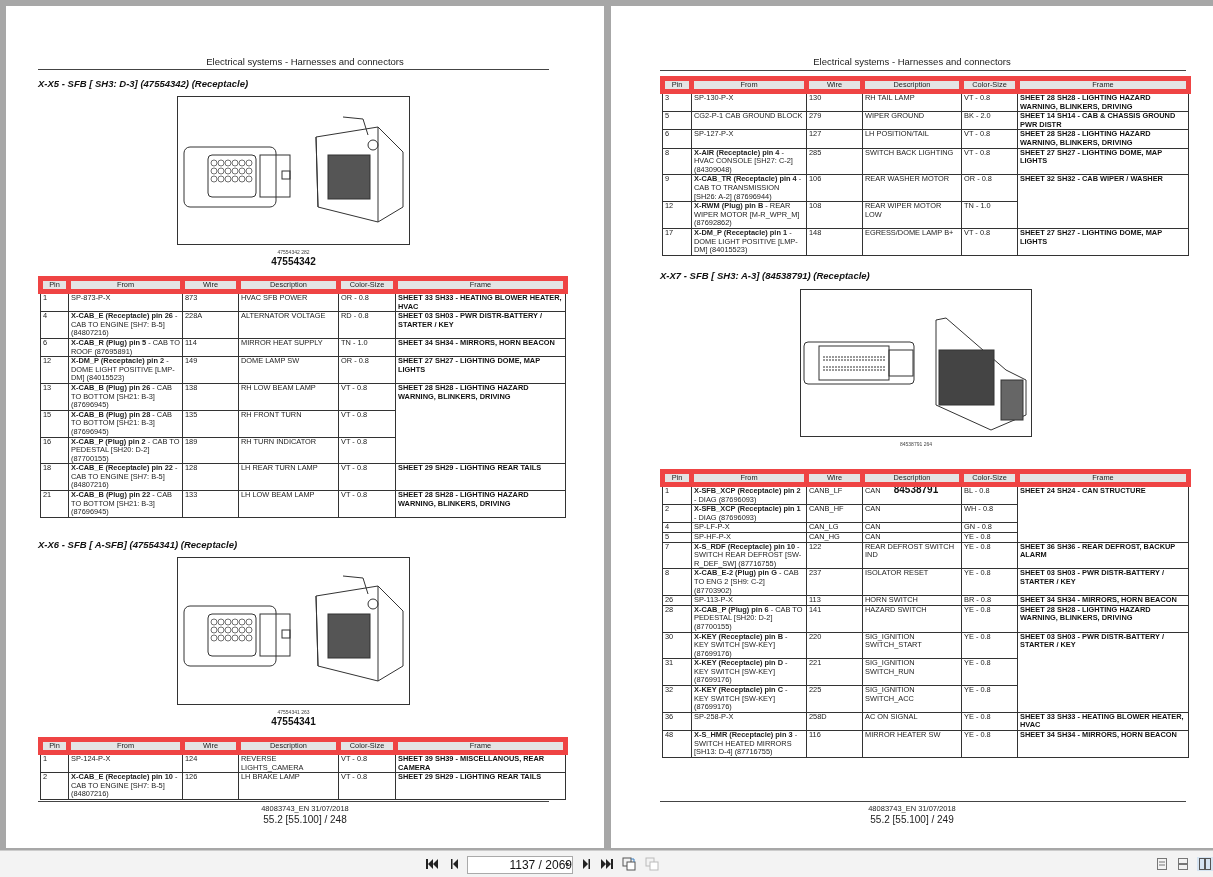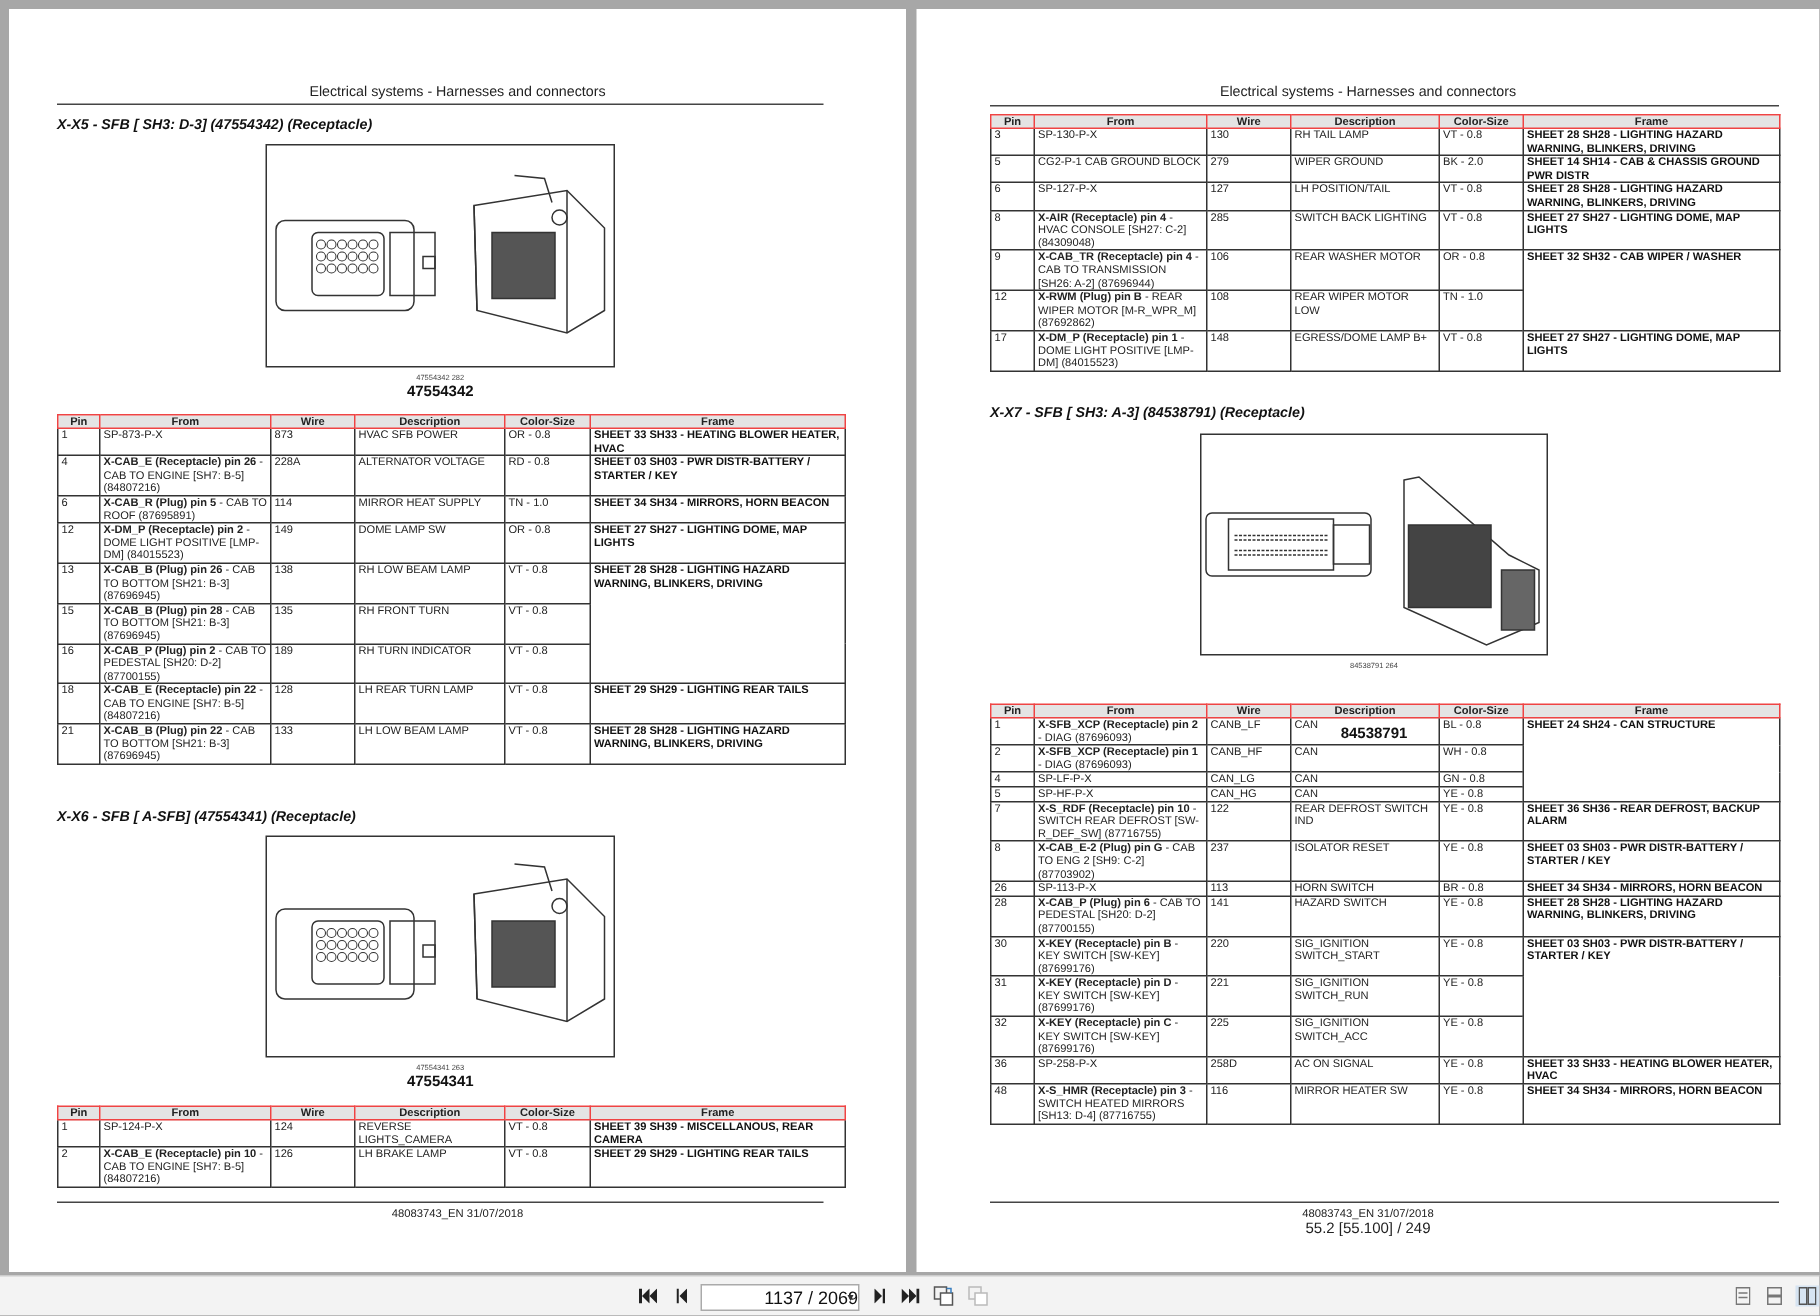--- a/index.html
+++ b/index.html
@@ -8,21 +8,21 @@
   .page { position: absolute; top: 6px; height: 842px; background: #fff; }
   .page.left { left: 6px; width: 598px; }
   .page.right { left: 611px; width: 602px; }
   .page-header { position: absolute; top: 50px; left: 0; right: 0; text-align: center; font-size: 9.5px; color: #222; }
   .rule { position: absolute; height: 1px; background: #444; }
   .section-title { position: absolute; font-size: 9.5px; font-weight: bold; font-style: italic; color: #111; }
   .figure { position: absolute; border: 1px solid #333; background: #fff; }
   .fig-caption-small { position: absolute; font-size: 5px; color: #444; text-align: center; }
   .fig-caption { position: absolute; font-size: 10px; font-weight: bold; text-align: center; color: #111; }
   table.pins { position: absolute; border-collapse: collapse; font-size: 7.4px; color: #222; table-layout: fixed; }
-  table.pins th { background: #e4e4e4; border: 1px solid #ef4444; font-weight: bold; padding: 0 2px; height: 9px; line-height: 8px; text-align: center; }
+  table.pins th { background: #e4e4e4; border: 5px solid #ef4444; font-weight: normal; padding: 0 2px; height: 9px; line-height: 8px; text-align: center; }
   table.pins td { border: 1px solid #333; vertical-align: top; padding: 0 2px; line-height: 8.6px; }
   table.pins td.frame { font-weight: bold; color: #111; }
   table.pins td .b { font-weight: bold; }
   .footer { position: absolute; left: 0; right: 0; text-align: center; color: #222; }
   .footer .doc { font-size: 7.5px; }
   .footer .pg { font-size: 10px; margin-top: 1px; }
   .toolbar { position: absolute; left: 0; top: 850px; width: 1213px; height: 27px; background: #f3f3f3; border-top: 1px solid #ccc; }
   .tb-btn { position: absolute; top: 6px; width: 14px; height: 14px; display: flex; align-items: center; justify-content: center; font-size: 11px; color: #222; }
   .page-input { position: absolute; left: 467px; top: 5px; width: 106px; height: 18px; border: 1px solid #aaa; background: #fff; font-size: 12px; line-height: 16px; padding-left: 2px; color: #111; text-align: right; }
   .page-input .dd { position: absolute; right: 3px; top: 0; font-size: 8px; color: #333; }
@@ -245,20 +245,21 @@
             <td>LH BRAKE LAMP</td>
             <td>VT - 0.8</td>
             <td class="frame">SHEET 29 SH29 - LIGHTING REAR TAILS</td>
           </tr>
         </tbody>
     </table>
 
     <div class="rule" style="left:32px; width:511px; top:795px;"></div>
     <div class="footer" style="top:798px;">
       <div class="doc">48083743_EN 31/07/2018</div>
+      <div class="pg">55.2 [55.100] / 248</div>
     </div>
   </div>
 
   <div class="page right">
     <div class="page-header">Electrical systems - Harnesses and connectors</div>
     <div class="rule" style="left:49px; width:526px; top:64px;"></div>
 
     <table class="pins" style="left:49px; top:70px; width:526px;">
       <colgroup>
           <col style="width:29px">

